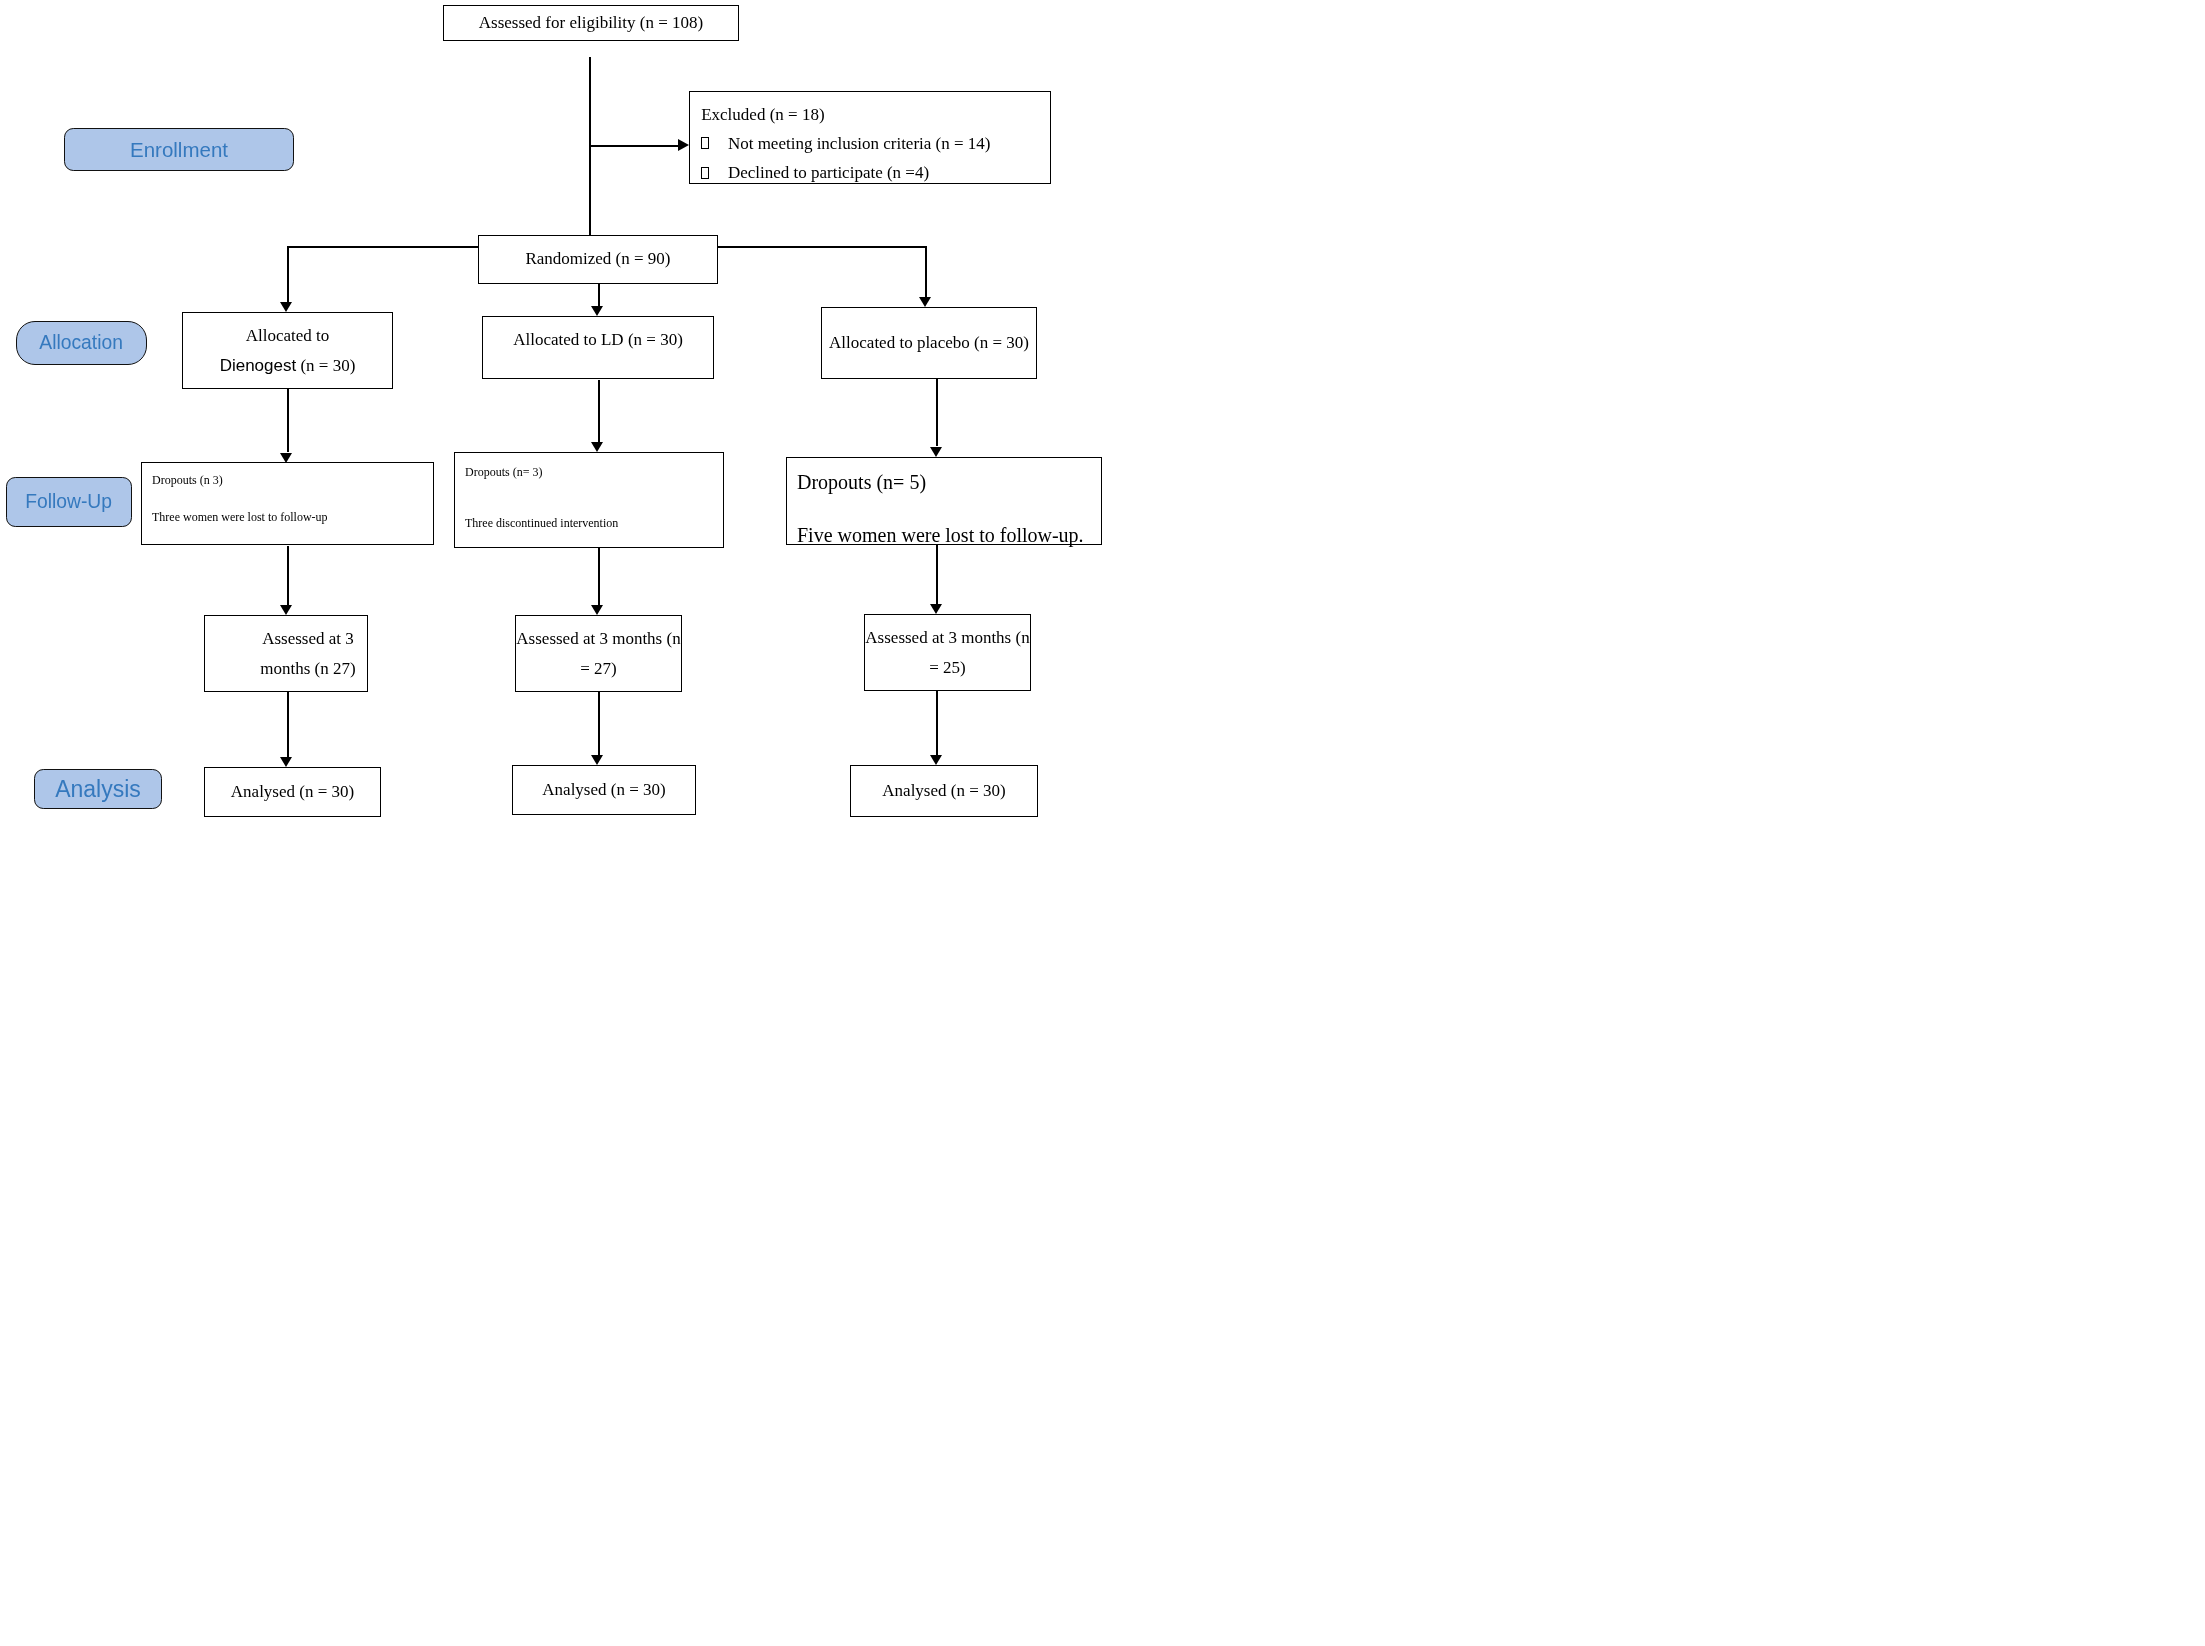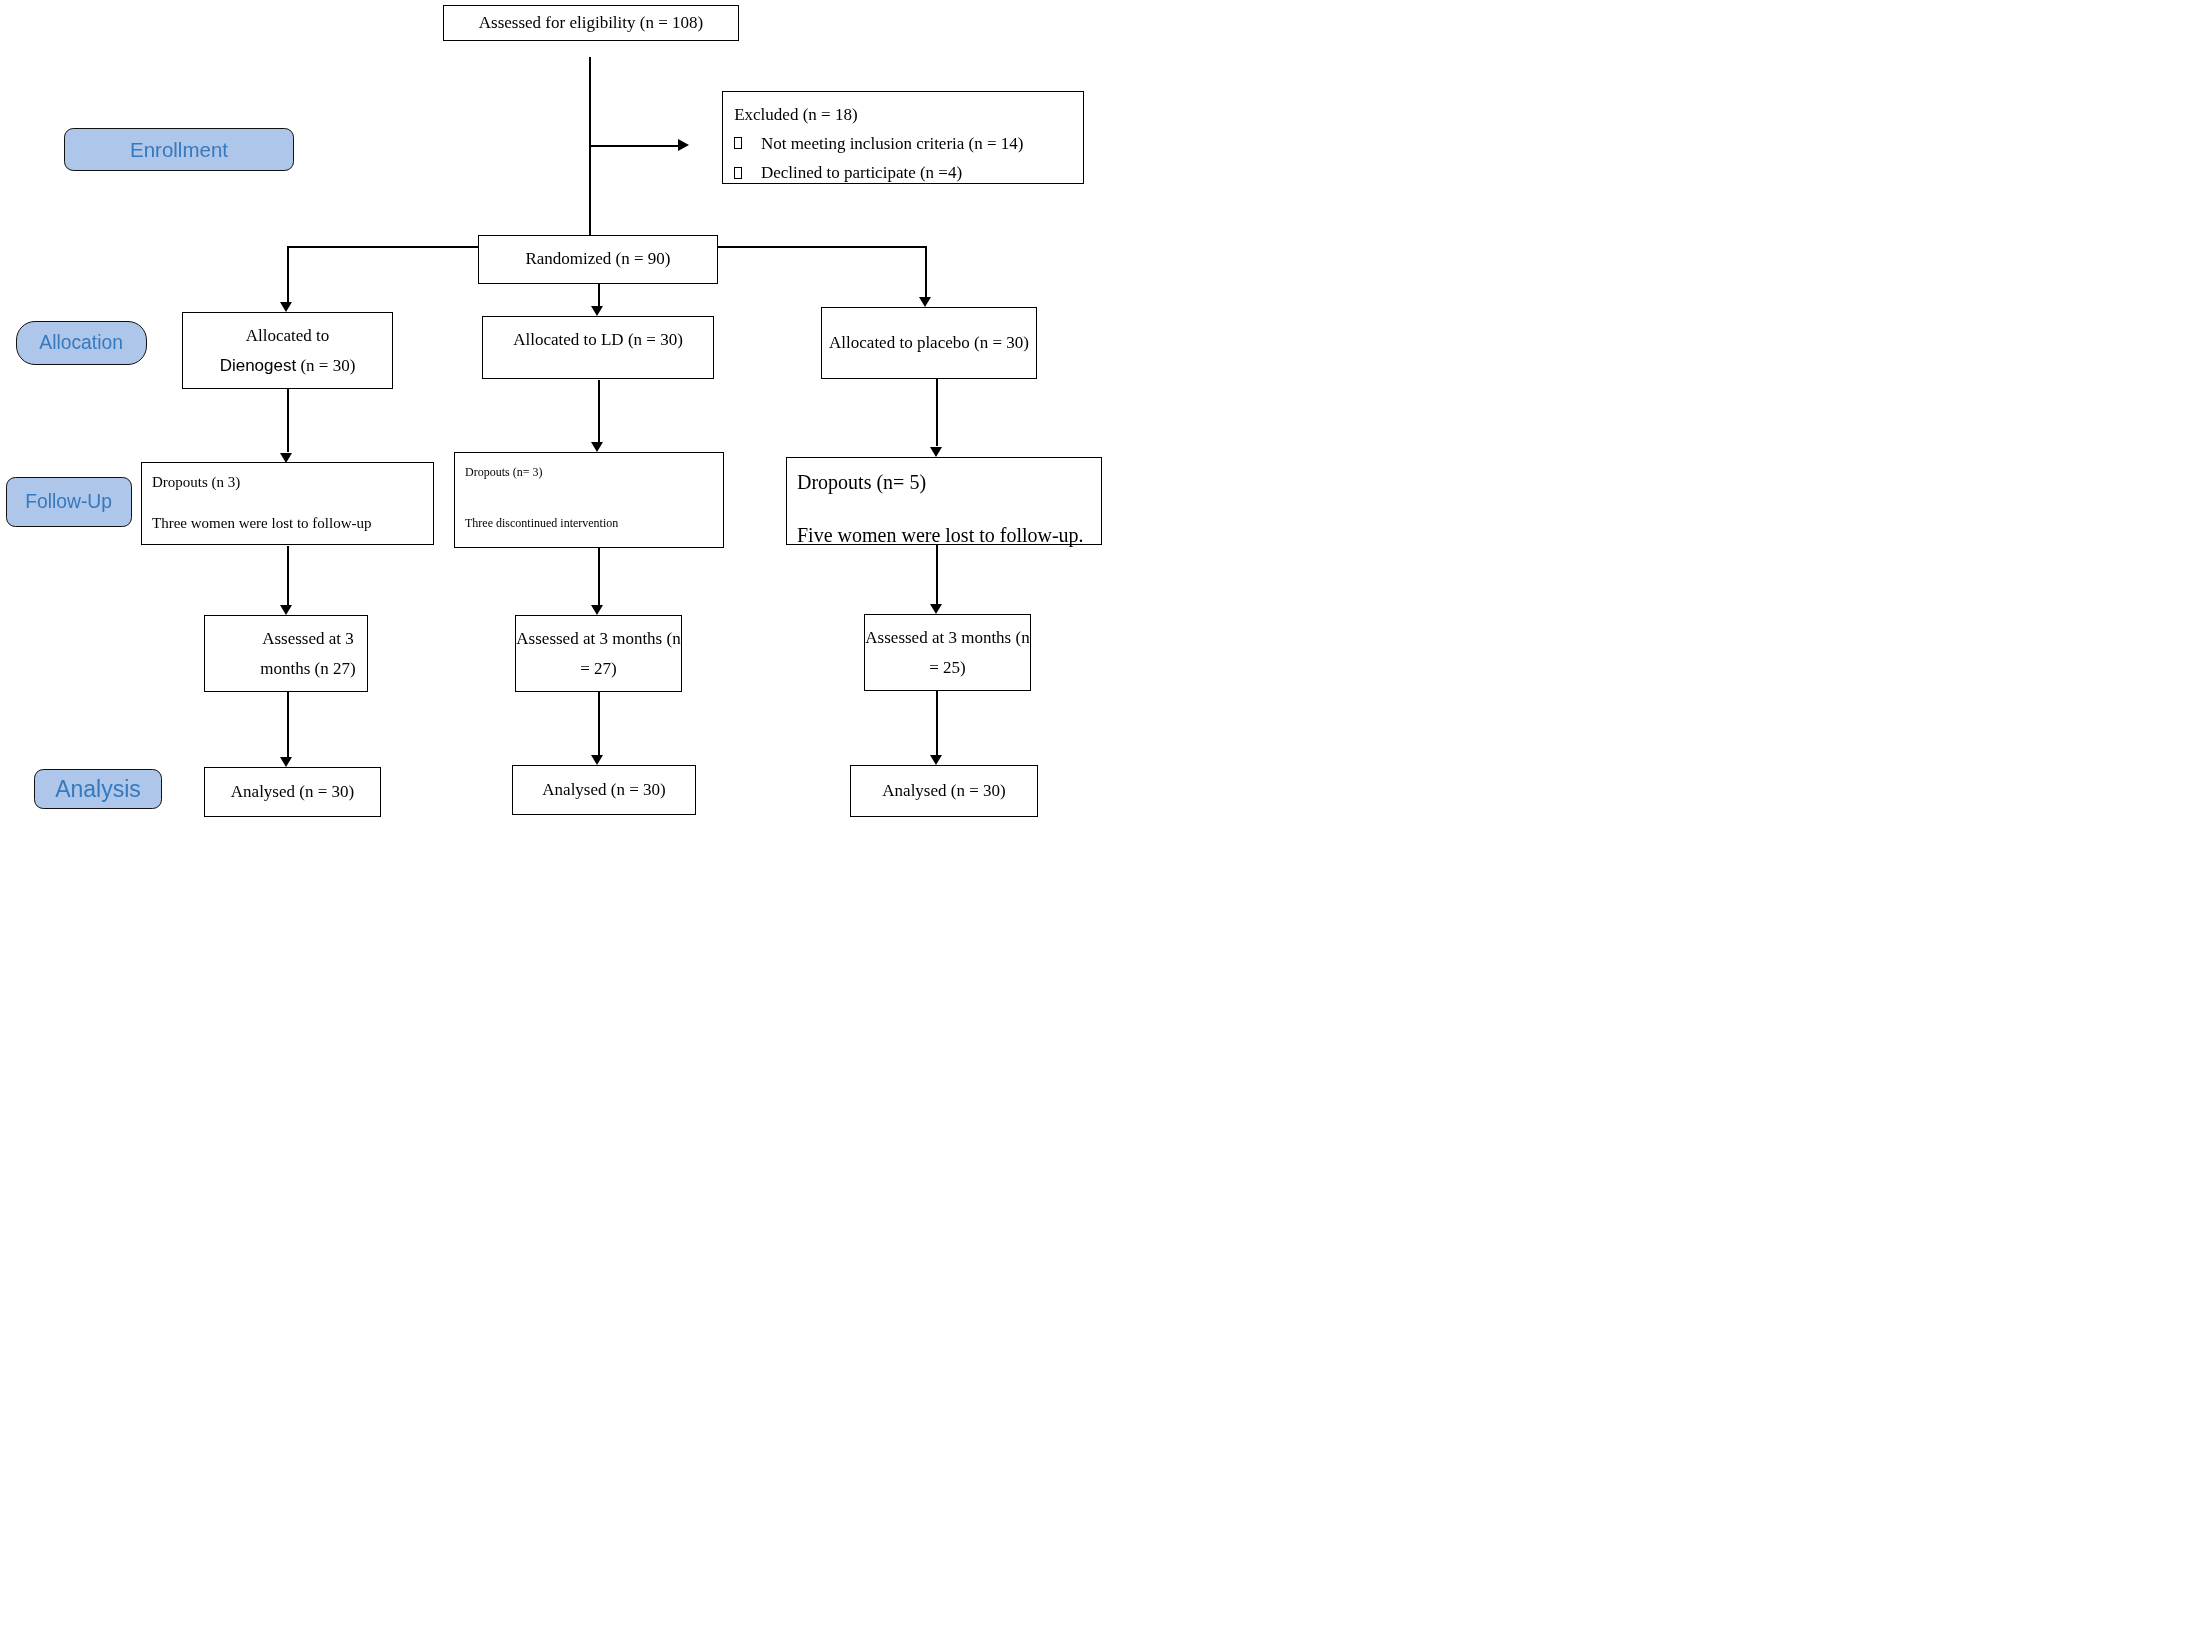--- a/index.html
+++ b/index.html
@@ -41,21 +41,21 @@
     color:var(--stage-text);
   }
   .vline{position:absolute;width:1.9px;background:var(--line-color);}
   .hline{position:absolute;height:1.9px;background:var(--line-color);}
   .arrow-down{position:absolute;width:0;height:0;
     border-left:6.8px solid transparent;border-right:6.8px solid transparent;
     border-top:10px solid var(--line-color);}
   .arrow-right{position:absolute;width:0;height:0;
     border-top:6.8px solid transparent;border-bottom:6.8px solid transparent;
     border-left:11.2px solid var(--line-color);}
-  .pad-left{padding:7.5px 11.2px;margin-left:33px;}
+  .pad-left{padding:7.5px 11.2px;}
   .bullet-row{display:flex;align-items:center;}
   .tofu{
     display:inline-block;width:8px;height:12px;
     border:1.2px solid #000;box-sizing:border-box;
     margin-right:18.7px;flex:0 0 auto;
   }
   .drop-title{display:block;}
   .drop-detail{display:block;}
   .sans-drug{font-family:"Liberation Sans", sans-serif;}
   .two-line{line-height:1.75;}
@@ -106,21 +106,21 @@
   </div>
 
   <div class="box" style="left:482px;top:316px;width:232px;height:63px;display:flex;justify-content:center;padding-top:10px;box-sizing:border-box;">
     <span>Allocated to LD (n = 30)</span>
   </div>
 
   <div class="box center two-line" style="left:821px;top:307px;width:216px;height:72px;">
     <span>Allocated to placebo (n = 30)</span>
   </div>
 
-  <div class="box" style="left:141px;top:462px;width:293px;height:83px;padding:7.5px 10px;font-size:15px;">
+  <div class="box" style="left:141px;top:462px;width:293px;height:83px;padding:7.5px 10px;font-size:12px;">
     <span class="drop-title">Dropouts (n 3)</span>
     <span class="drop-detail" style="margin-top:18.7px;">Three women were lost to follow-up</span>
   </div>
 
   <div class="box" style="left:454px;top:452px;width:270px;height:96px;padding:10px 10px;font-size:12px;">
     <span class="drop-title">Dropouts (n= 3)</span>
     <span class="drop-detail" style="margin-top:32px;">Three discontinued intervention</span>
   </div>
 
   <div class="box" style="left:786px;top:457px;width:316px;height:88px;padding:8.7px 10px;font-size:20px;">

